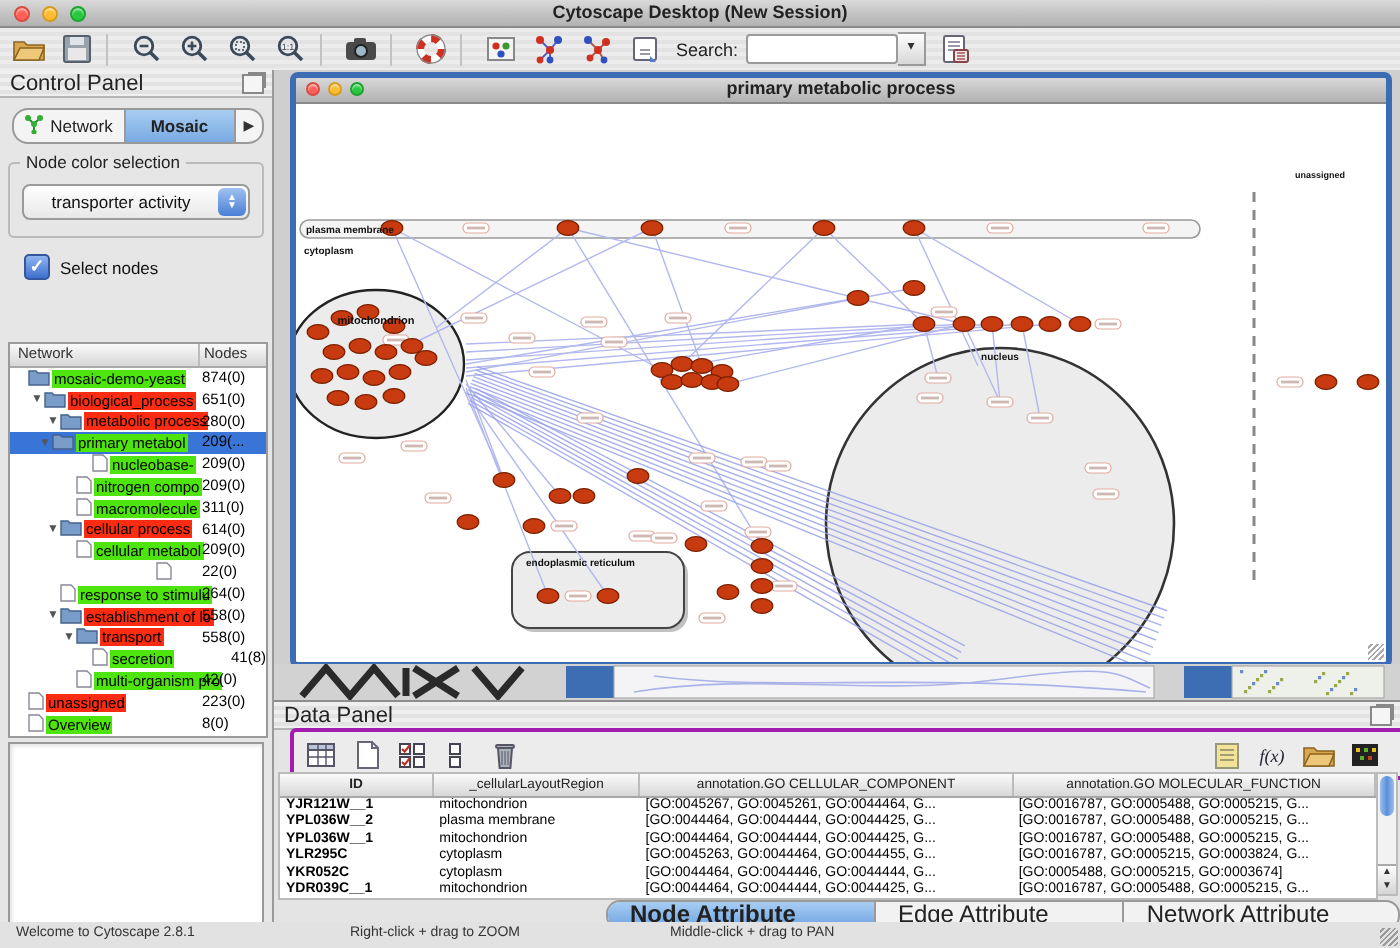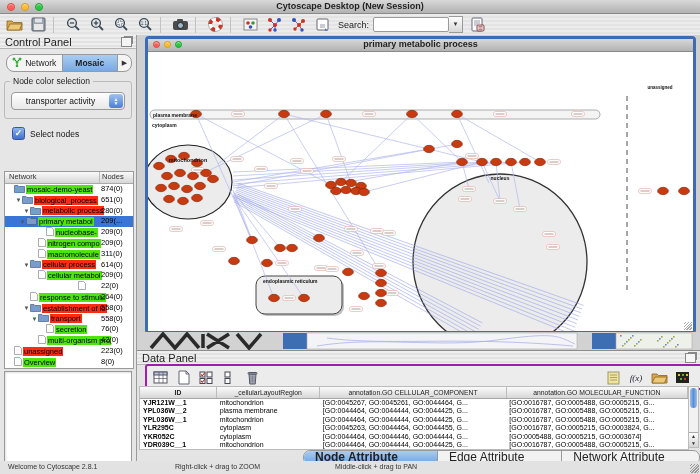--- a/index.html
+++ b/index.html
@@ -385,27 +385,27 @@
             <span class="tcount">558(0)</span>
           </div>
           <div class="trow" style="padding-left: 26px;">
             <span class="arrow">▼</span>
             <span class="ticon"><svg width="11" height="9" viewBox="0 0 11 9">
                 <path d="M.5 1.5 h3.5 l1 1 h5.5 v6 h-10 Z" fill="#7a9cc8" stroke="#44618c" stroke-width=".7"></path>
               </svg></span>
             <span class="tlabel red">transport</span>
             <span class="tcount">558(0)</span>
           </div>
-          <div class="trow" style="padding-left: 34px;">
+          <div class="trow" style="padding-left: 34px; text-align: right;">
             <span class="noarrow"></span>
             <span class="ticon"><svg width="8" height="9" viewBox="0 0 8 9">
                 <path d="M.5 .5 h5 l2 2 v6 h-7 Z" fill="#fff" stroke="#889" stroke-width=".7"></path>
               </svg></span>
             <span class="tlabel green">secretion</span>
-            <span class="tcount">76(0)</span>
+            <span class="tcount">41(8)</span>
           </div>
           <div class="trow" style="padding-left: 26px;">
             <span class="noarrow"></span>
             <span class="ticon"><svg width="8" height="9" viewBox="0 0 8 9">
                 <path d="M.5 .5 h5 l2 2 v6 h-7 Z" fill="#fff" stroke="#889" stroke-width=".7"></path>
               </svg></span>
             <span class="tlabel green">multi-organism pro</span>
             <span class="tcount">42(0)</span>
           </div>
           <div class="trow" style="padding-left: 2px;">

